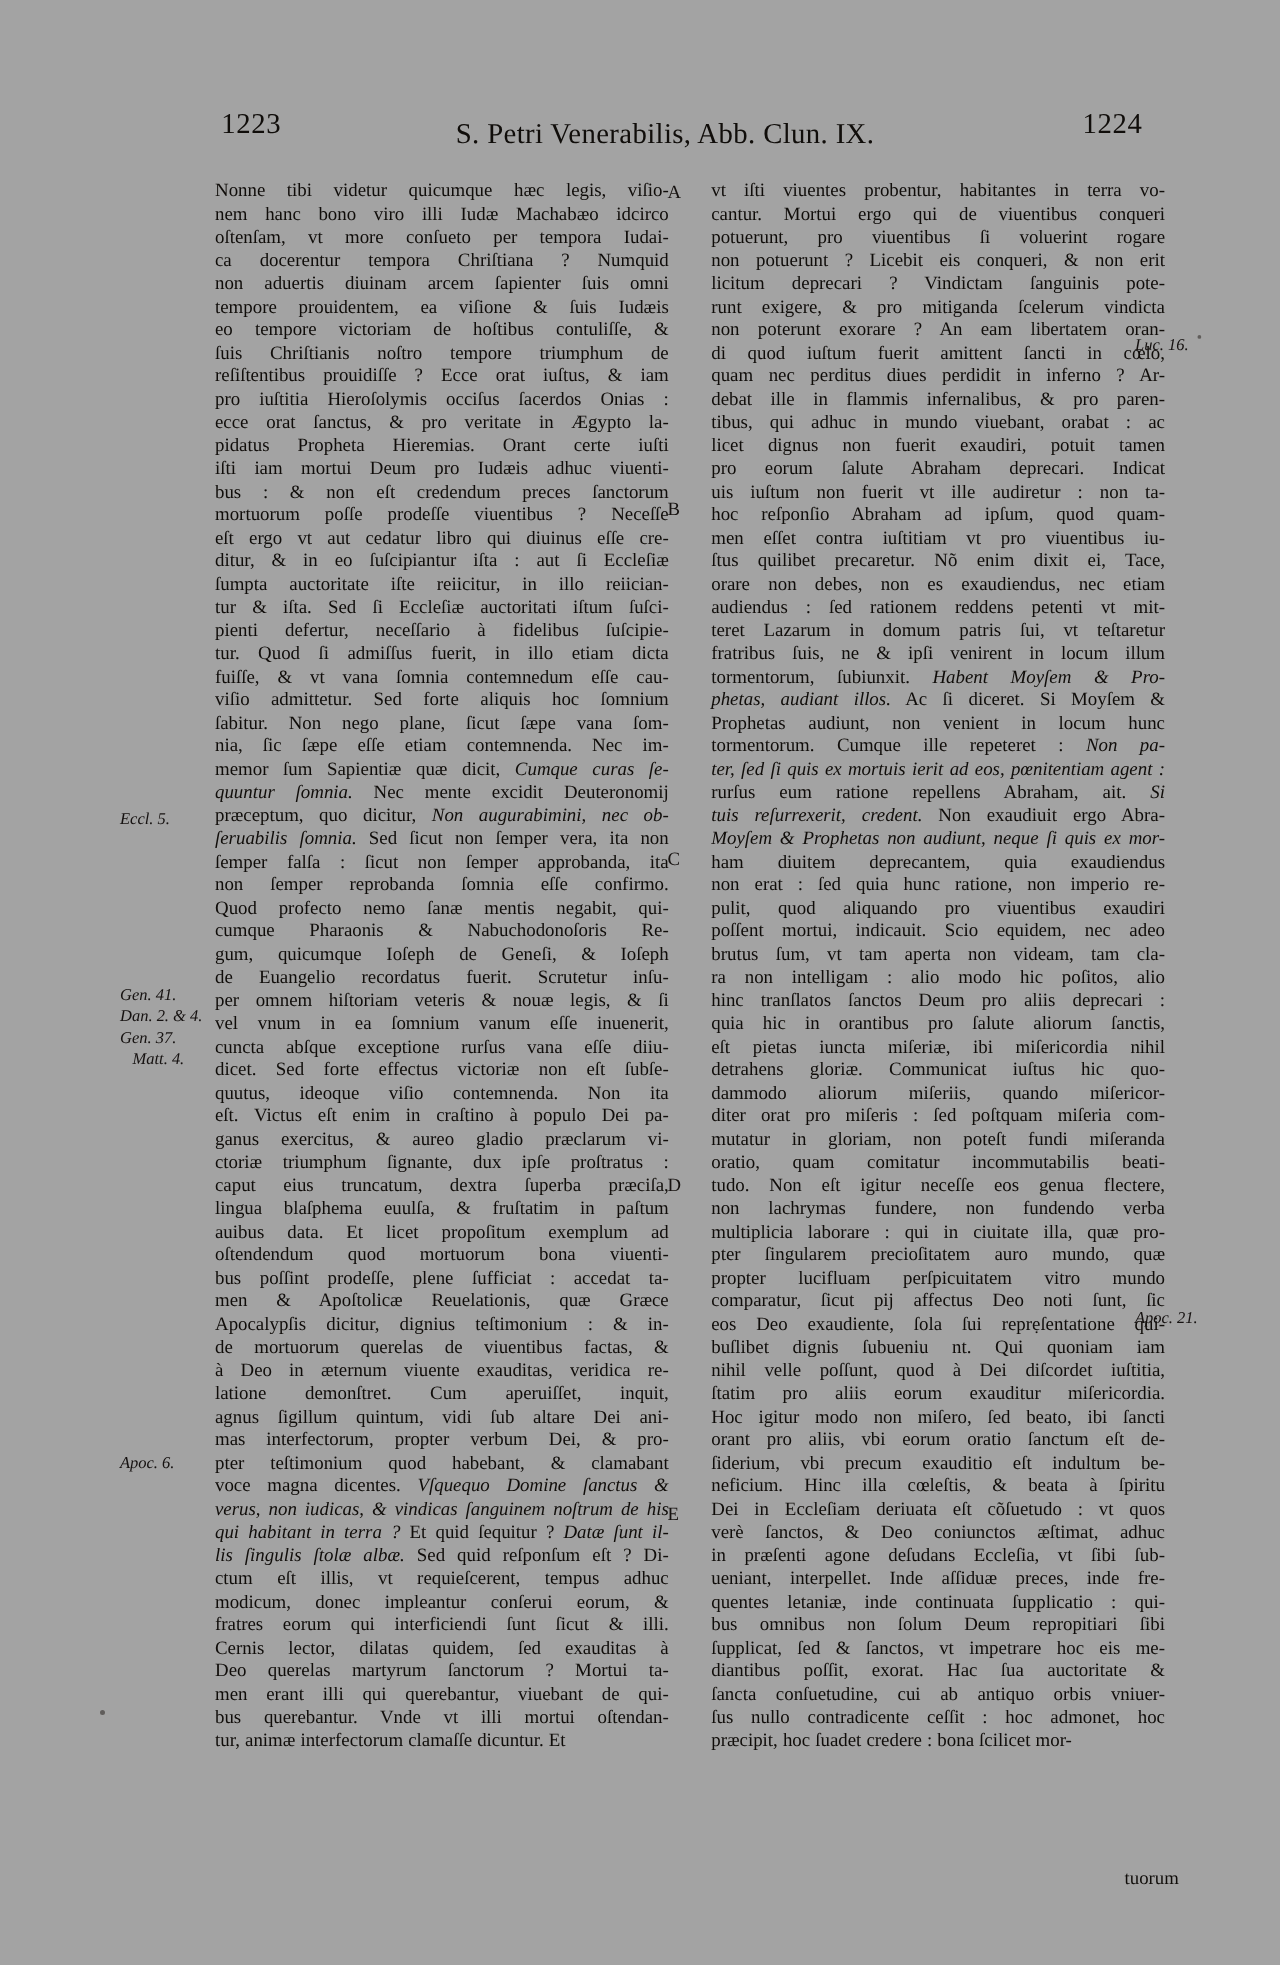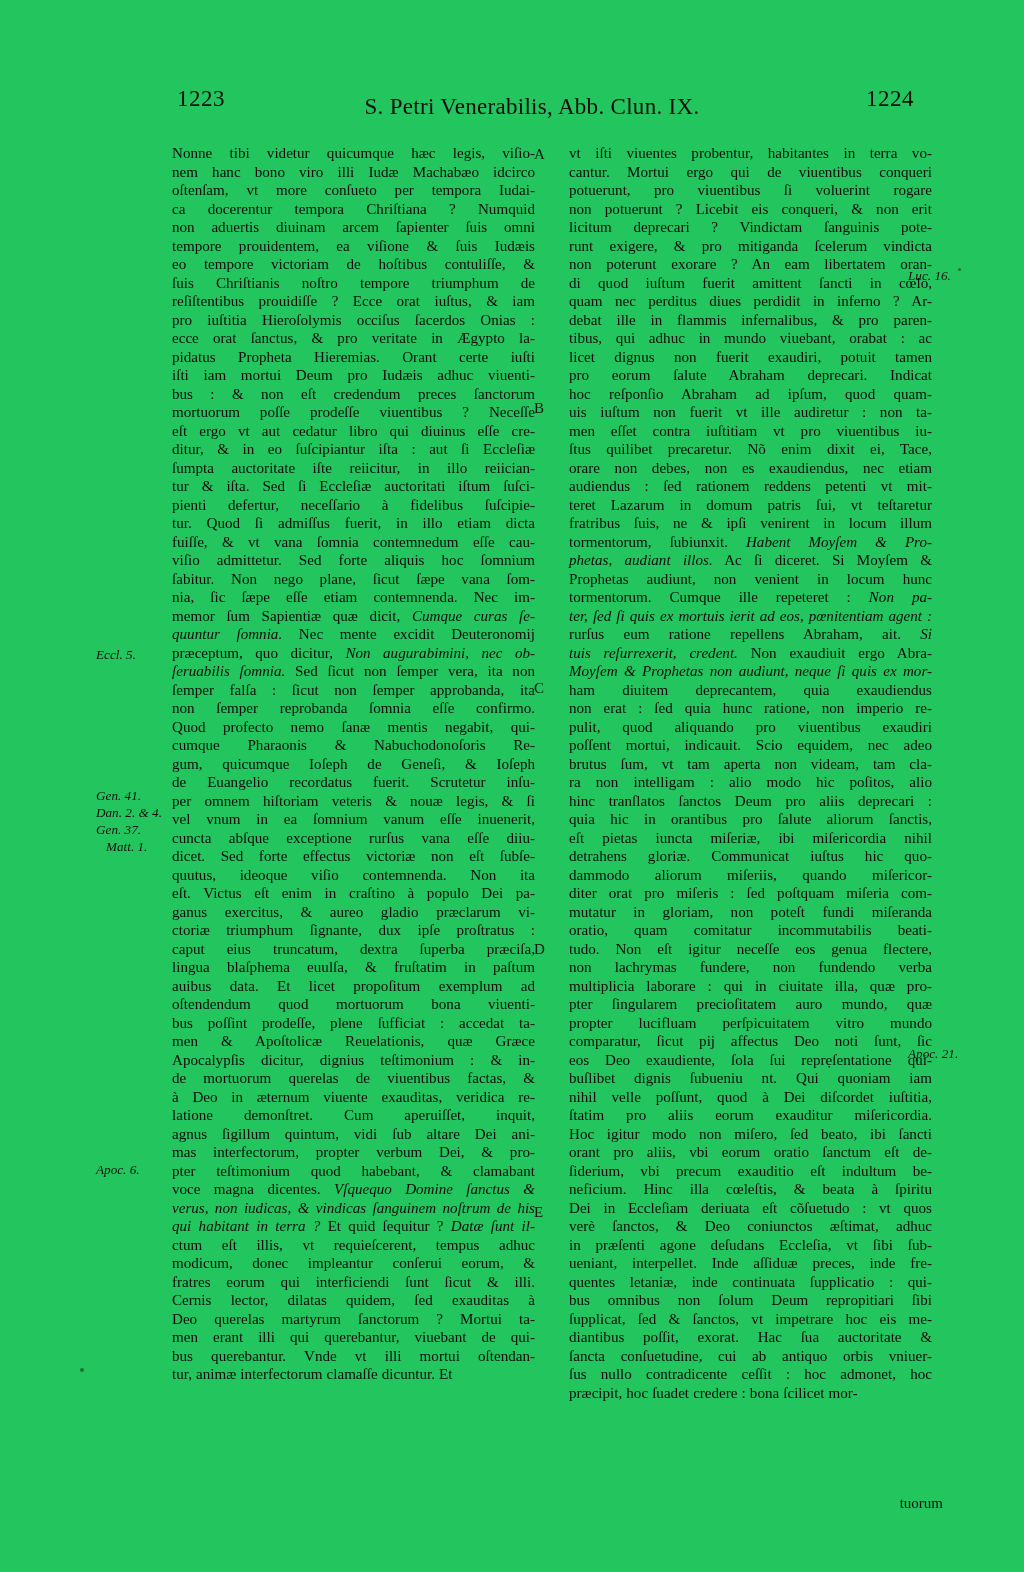--- a/index.html
+++ b/index.html
@@ -13,21 +13,21 @@
     height: 1572px;
     position: relative;
     font-family: "Liberation Serif", "DejaVu Serif", serif;
     color: #100d0a;
     overflow: hidden;
   }
 
   .page {
     position: absolute;
     inset: 0;
-    background: #22c55e;
+    background: #a3a3a3;
   }
 
   
   .running-head {
     position: absolute;
     top: 82px;
     left: 150px;
     right: 110px;
     height: 40px;
   }
@@ -121,21 +121,21 @@
   <div class="running-head">
     <span class="folio folio-left">1223</span>
     <span class="head-title">S. Petri Venerabilis, Abb. Clun. IX.</span>
     <span class="folio folio-right">1224</span>
   </div>
 
   <div class="margin-note margin-left" style="top:647px;">Eccl. 5.</div>
   <div class="margin-note margin-left" style="top:788px;">Gen. 41.</div>
   <div class="margin-note margin-left" style="top:805px;">Dan. 2. &amp; 4.</div>
   <div class="margin-note margin-left" style="top:822px;">Gen. 37.</div>
-  <div class="margin-note margin-left" style="top:839px; left:106px;">Matt. 1.</div>
+  <div class="margin-note margin-left" style="top:839px; left:106px;">Matt. 4.</div>
   <div class="margin-note margin-left" style="top:1162px;">Apoc. 6.</div>
 
   <div class="margin-note margin-right" style="top:268px;">Luc. 16.</div>
   <div class="margin-note margin-right" style="top:1046px;">Apoc. 21.</div>
 
   <div class="section-letter" style="top:146px; left:534px;">A</div>
   <div class="section-letter" style="top:400px; left:534px;">B</div>
   <div class="section-letter" style="top:680px; left:534px;">C</div>
   <div class="section-letter" style="top:941px; left:534px;">D</div>
   <div class="section-letter" style="top:1204px; left:534px;">E</div>
@@ -194,20 +194,21 @@
         <div class="j">Apocalypſis dicitur, dignius teſtimonium : &amp; in-</div>
         <div class="j">de mortuorum querelas de viuentibus factas, &amp;</div>
         <div class="j">à Deo in æternum viuente exauditas, veridica re-</div>
         <div class="j">latione demonſtret. Cum aperuiſſet, inquit,</div>
         <div class="j">agnus ſigillum quintum, vidi ſub altare Dei ani-</div>
         <div class="j">mas interfectorum, propter verbum Dei, &amp; pro-</div>
         <div class="j">pter teſtimonium quod habebant, &amp; clamabant</div>
         <div class="j">voce magna dicentes. <i>Vſquequo Domine ſanctus &amp;</i></div>
         <div class="j"><i>verus, non iudicas, &amp; vindicas ſanguinem noſtrum de his</i></div>
         <div class="j"><i>qui habitant in terra ?</i> Et quid ſequitur ? <i>Datæ ſunt il-</i></div>
+        <div class="j"><i>lis ſingulis ſtolæ albæ.</i> Sed quid reſponſum eſt ? Di-</div>
         <div class="j">ctum eſt illis, vt requieſcerent, tempus adhuc</div>
         <div class="j">modicum, donec impleantur conſerui eorum, &amp;</div>
         <div class="j">fratres eorum qui interficiendi ſunt ſicut &amp; illi.</div>
         <div class="j">Cernis lector, dilatas quidem, ſed exauditas à</div>
         <div class="j">Deo querelas martyrum ſanctorum ? Mortui ta-</div>
         <div class="j">men erant illi qui querebantur, viuebant de qui-</div>
         <div class="j">bus querebantur. Vnde vt illi mortui oſtendan-</div>
         <div class="j last">tur, animæ interfectorum clamaſſe dicuntur. Et</div>
       </div>
   </div>
@@ -220,22 +221,22 @@
         <div class="j">non potuerunt ? Licebit eis conqueri, &amp; non erit</div>
         <div class="j">licitum deprecari ? Vindictam ſanguinis pote-</div>
         <div class="j">runt exigere, &amp; pro mitiganda ſcelerum vindicta</div>
         <div class="j">non poterunt exorare ? An eam libertatem oran-</div>
         <div class="j">di quod iuſtum fuerit amittent ſancti in cœlo,</div>
         <div class="j">quam nec perditus diues perdidit in inferno ? Ar-</div>
         <div class="j">debat ille in flammis infernalibus, &amp; pro paren-</div>
         <div class="j">tibus, qui adhuc in mundo viuebant, orabat : ac</div>
         <div class="j">licet dignus non fuerit exaudiri, potuit tamen</div>
         <div class="j">pro eorum ſalute Abraham deprecari. Indicat</div>
+        <div class="j">uis iuſtum non fuerit vt ille audiretur : non ta-</div>
         <div class="j">hoc reſponſio Abraham ad ipſum, quod quam-</div>
-        <div class="j">uis iuſtum non fuerit vt ille audiretur : non ta-</div>
         <div class="j">men eſſet contra iuſtitiam vt pro viuentibus iu-</div>
         <div class="j">ſtus quilibet precaretur. Nõ enim dixit ei, Tace,</div>
         <div class="j">orare non debes, non es exaudiendus, nec etiam</div>
         <div class="j">audiendus : ſed rationem reddens petenti vt mit-</div>
         <div class="j">teret Lazarum in domum patris ſui, vt teſtaretur</div>
         <div class="j">fratribus ſuis, ne &amp; ipſi venirent in locum illum</div>
         <div class="j">tormentorum, ſubiunxit. <i>Habent Moyſem &amp; Pro-</i></div>
         <div class="j"><i>phetas, audiant illos.</i> Ac ſi diceret. Si Moyſem &amp;</div>
         <div class="j">Prophetas audiunt, non venient in locum hunc</div>
         <div class="j">tormentorum. Cumque ille repeteret : <i>Non pa-</i></div>

